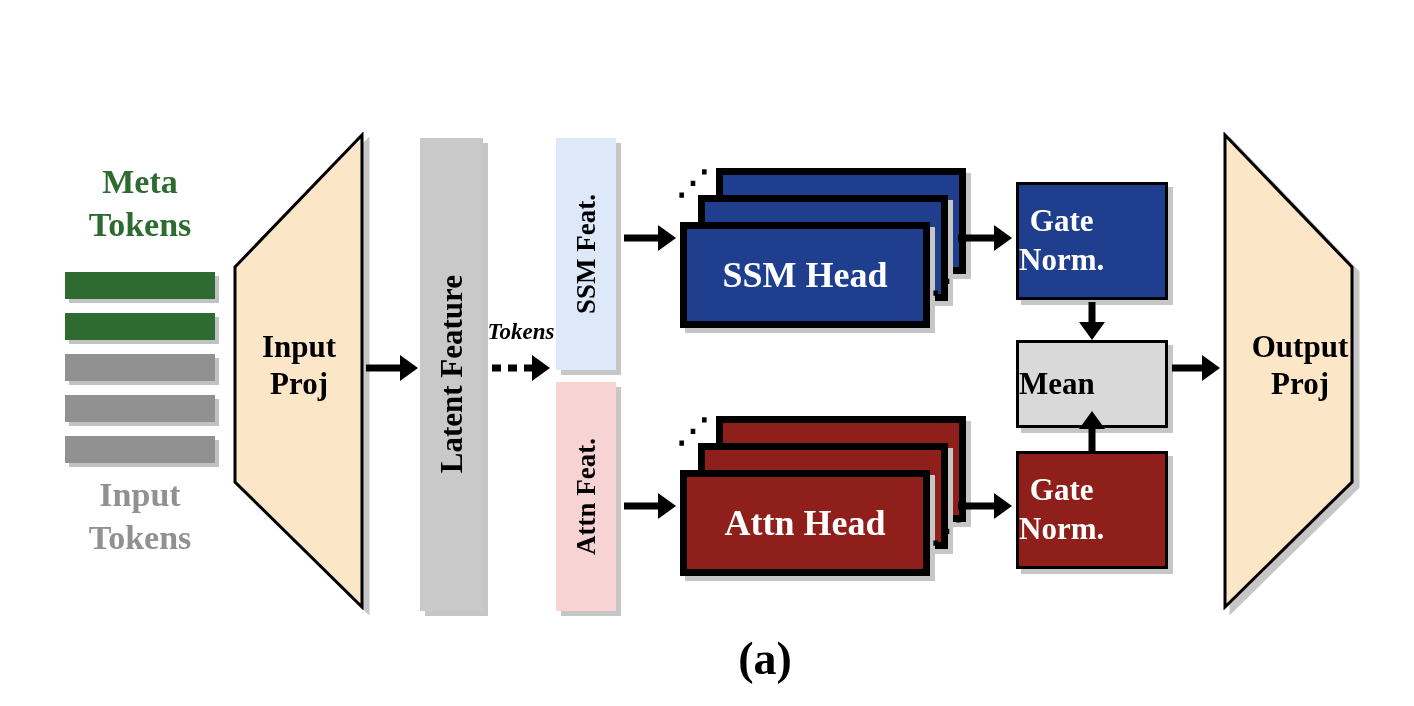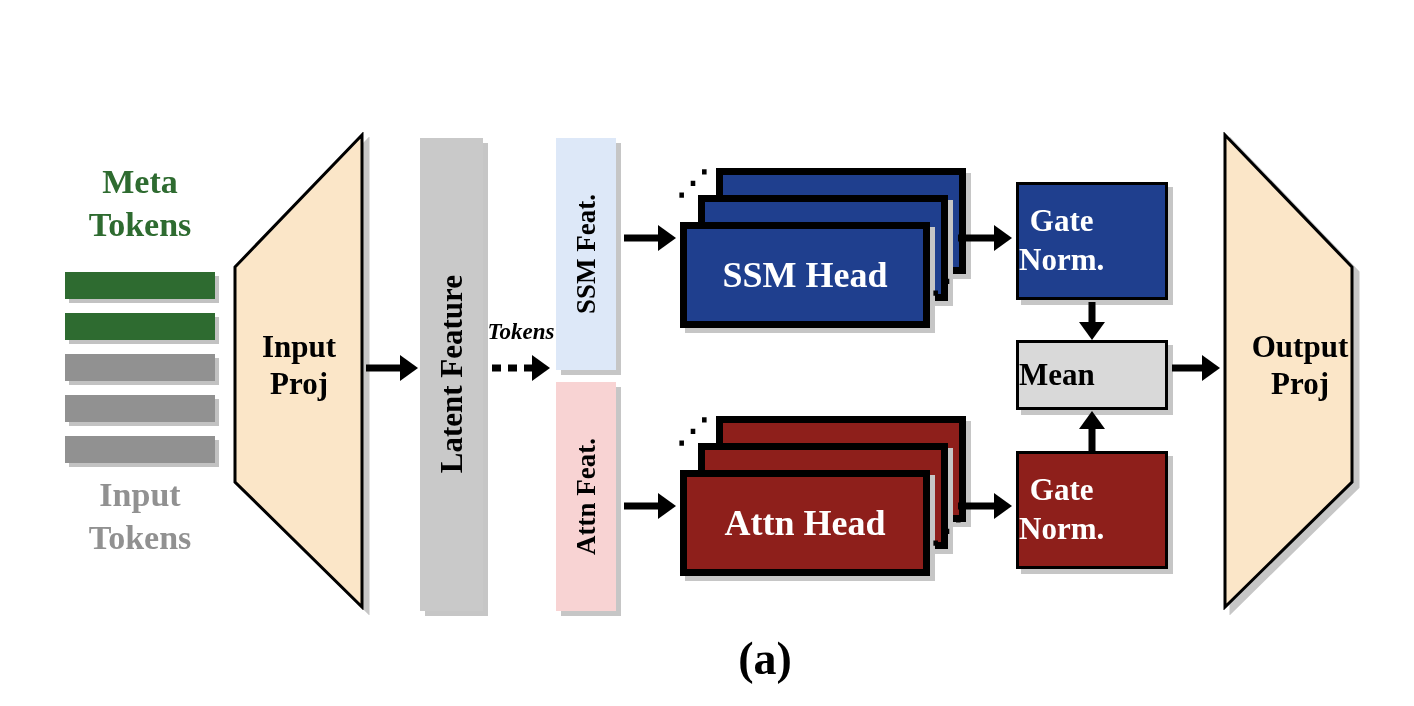--- a/index.html
+++ b/index.html
@@ -54,21 +54,21 @@
   .stack-attn .layer { background:var(--attn_red);text-align:center; }
   .head-text { color:#fff; font-size:36px; font-weight:bold; }
   .dots { font-size:34px; font-weight:bold; color:#000; line-height:1; }
 
   
   .node { border:3px solid #000; box-sizing:border-box; box-shadow:5px 5px 0 #c6c6c6;
           display:flex; align-items:center; justify-content:flex-start; text-align:center; }
   .gate-ssm  { left:1016px; top:166px; width:152px; height:118px; background:var(--ssm_blue); }
   .gate-attn { left:1016px; top:435px; width:152px; height:118px; background:var(--attn_red); }
   .gate-text { color:#fff; font-size:31px; font-weight:bold; line-height:1.25; }
-  .mean { left:1016px; top:324px; width:152px; height:70px; background:var(--mean_gray); }
+  .mean { left:1016px; top:324px; width:152px; height:88px; background:var(--mean_gray); }
   .mean-text { color:#000; font-size:31px; font-weight:bold; }
 
   
   .arrow-r .shaft { position:absolute; left:0; right:15px; top:50%; transform:translateY(-50%);
                     height:7px; background:#000; }
   .arrow-r .shaft.dashed { background:repeating-linear-gradient(to right,#000 0 9px,transparent 9px 16px); }
   .arrow-r .ahead { position:absolute; right:0; top:50%; transform:translateY(-50%);
                     width:0; height:0; border-top:13px solid transparent;
                     border-bottom:13px solid transparent; border-left:18px solid #000; }
   .arrow-v .shaft { position:absolute; left:50%; transform:translateX(-50%); width:7px; background:#000; }

